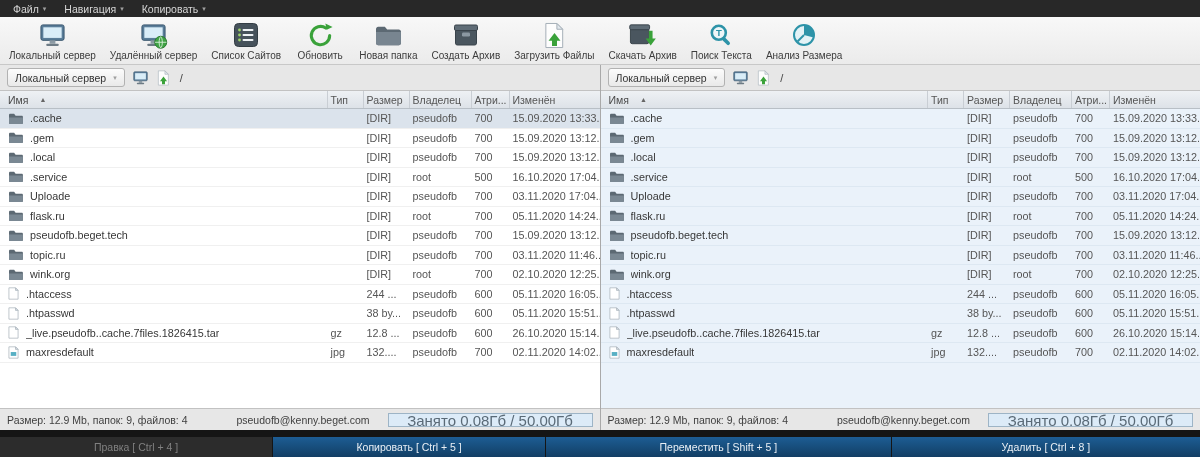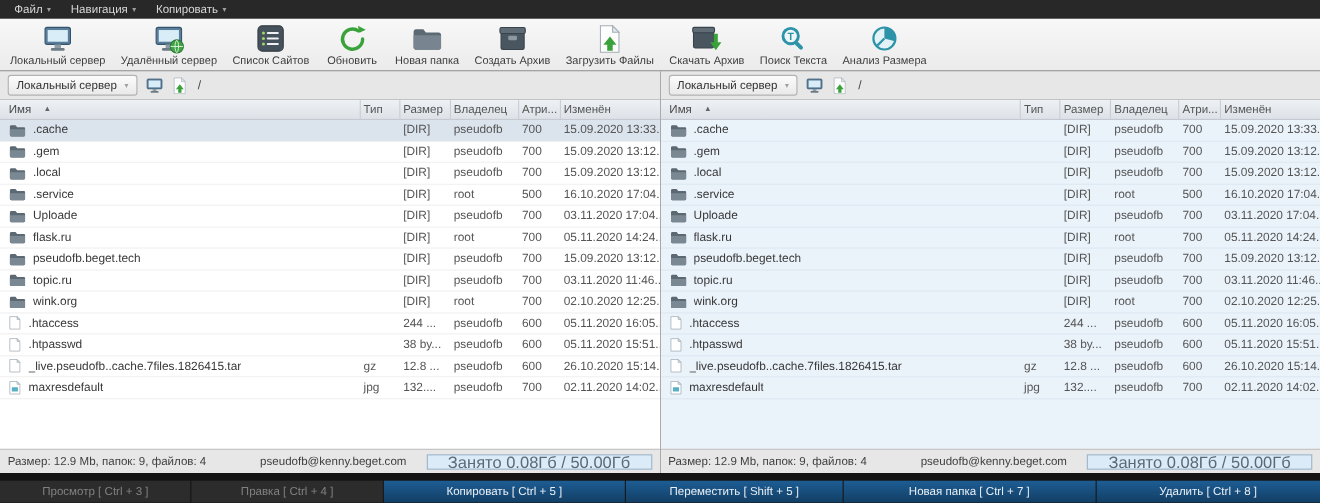--- a/index.html
+++ b/index.html
@@ -712,21 +712,19 @@
         <span class="acct">pseudofb@kenny.beget.com</span>
         <div class="quota">
           <span class="qtext">Занято 0.08Гб / 50.00Гб</span>
         </div>
       </div>
     </div>
 
   </div>
 
   <div class="bottombar">
-      <div class="action-btn disabled">Просмотр [ Ctrl + 3 ]</div>
       <div class="action-btn disabled">Правка [ Ctrl + 4 ]</div>
       <div class="action-btn">Копировать [ Ctrl + 5 ]</div>
       <div class="action-btn">Переместить [ Shift + 5 ]</div>
-      <div class="action-btn">Новая папка [ Ctrl + 7 ]</div>
       <div class="action-btn">Удалить [ Ctrl + 8 ]</div>
     </div>
 
 </div>
 
 </body></html>

